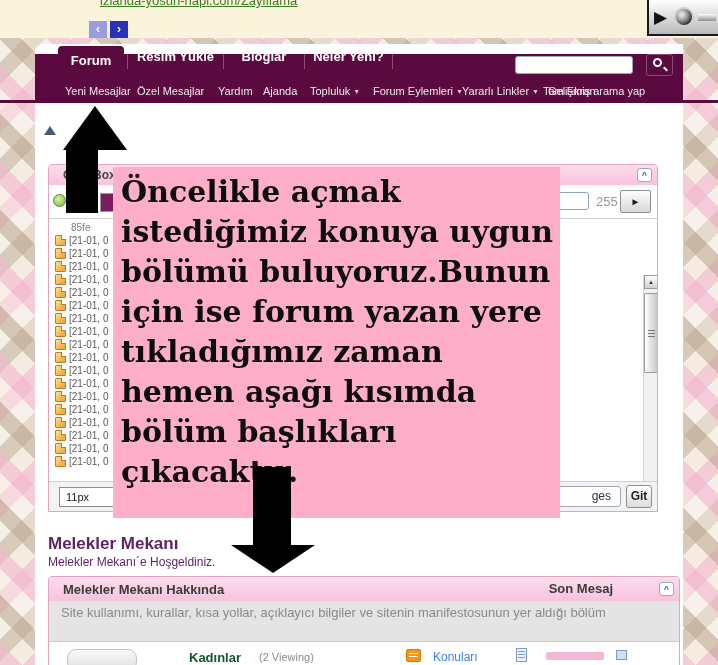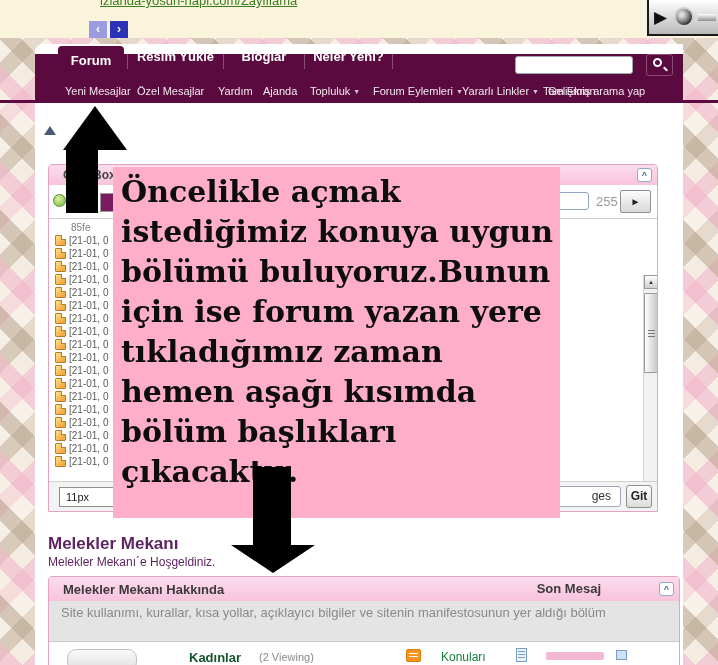--- a/index.html
+++ b/index.html
@@ -107,30 +107,30 @@
   .down-head { left:196px; top:501px; width:0; height:0; border-left:42px solid transparent; border-right:42px solid transparent; border-top:28px solid #000; }
 
   
   .welcome-title { position:absolute; left:13px; top:490px; font-size:17px; font-weight:bold; color:#5e2462; }
   .welcome-sub { position:absolute; left:13px; top:511px; font-size:12px; color:#5e2462; }
 
   
   .cat-panel { position:absolute; left:13px; top:532px; width:632px; height:95px; border:1px solid #e2a4c4; border-radius:4px 4px 0 0; background:#fff; }
   .cat-header { position:relative; height:24px; background:linear-gradient(to bottom,#fcdcec,#f8c3dc); border-radius:3px 3px 0 0; line-height:24px; }
   .cat-title { font-size:13px; font-weight:bold; color:#3a3a3a; padding-left:14px; }
-  .son-mesaj { position:absolute; right:78px; top:0; font-size:13px; font-weight:bold; color:#3a3a3a; }
+  .son-mesaj { position:absolute; right:66px; top:0; font-size:13px; font-weight:bold; color:#3a3a3a; }
   .cat-collapse { top:5px; }
   .cat-desc { height:41px; background:#e4e4e4; border-bottom:1px solid #c9c9c9; font-size:13px; color:#8a8a8a; padding:3px 12px; line-height:17px; }
   .forum-row { position:relative; height:30px; background:#fff; }
   .pill { position:absolute; left:18px; top:7px; width:70px; height:22px; border-radius:9px; background:linear-gradient(to bottom,#fafafa,#dedede); border:1px solid #c3c3c3; }
   .forum-link { position:absolute; left:140px; top:8px; font-size:13px; font-weight:bold; color:#14532d; cursor:pointer; }
   .viewing { position:absolute; left:210px; top:9px; font-size:11px; color:#8a8a8a; }
   .stat-icon-orange { position:absolute; left:357px; top:7px; width:15px; height:13px; background:#f7941d; border-radius:2px; border:1px solid #d97c0d; }
   .stat-icon-orange::after { content:""; position:absolute; left:2px; top:3px; width:9px; height:1px; background:#fff; box-shadow:0 3px 0 #fff; }
-  .topics-label { position:absolute; left:392px; top:8px; font-size:12px; color:#15803d; }
+  .topics-label { position:absolute; left:384px; top:8px; font-size:12px; color:#3b82f6; }
   .page-icon { position:absolute; left:467px; top:6px; width:11px; height:14px; background:#eaf2fc; border:1px solid #7a9cc6; }
   .page-icon::after { content:""; position:absolute; left:1px; top:2px; width:7px; height:1px; background:#7a9cc6; box-shadow:0 3px 0 #7a9cc6, 0 6px 0 #7a9cc6; }
   .lastpost-bar { position:absolute; left:497px; top:10px; width:58px; height:8px; background:#f2b8d4; border-radius:2px; }
   .mini-icon { position:absolute; left:567px; top:8px; width:11px; height:10px; background:#cfe0f2; border:1px solid #7a9cc6; }
 </style>
 </head>
 <body>
 
 <div class="screen">
 

